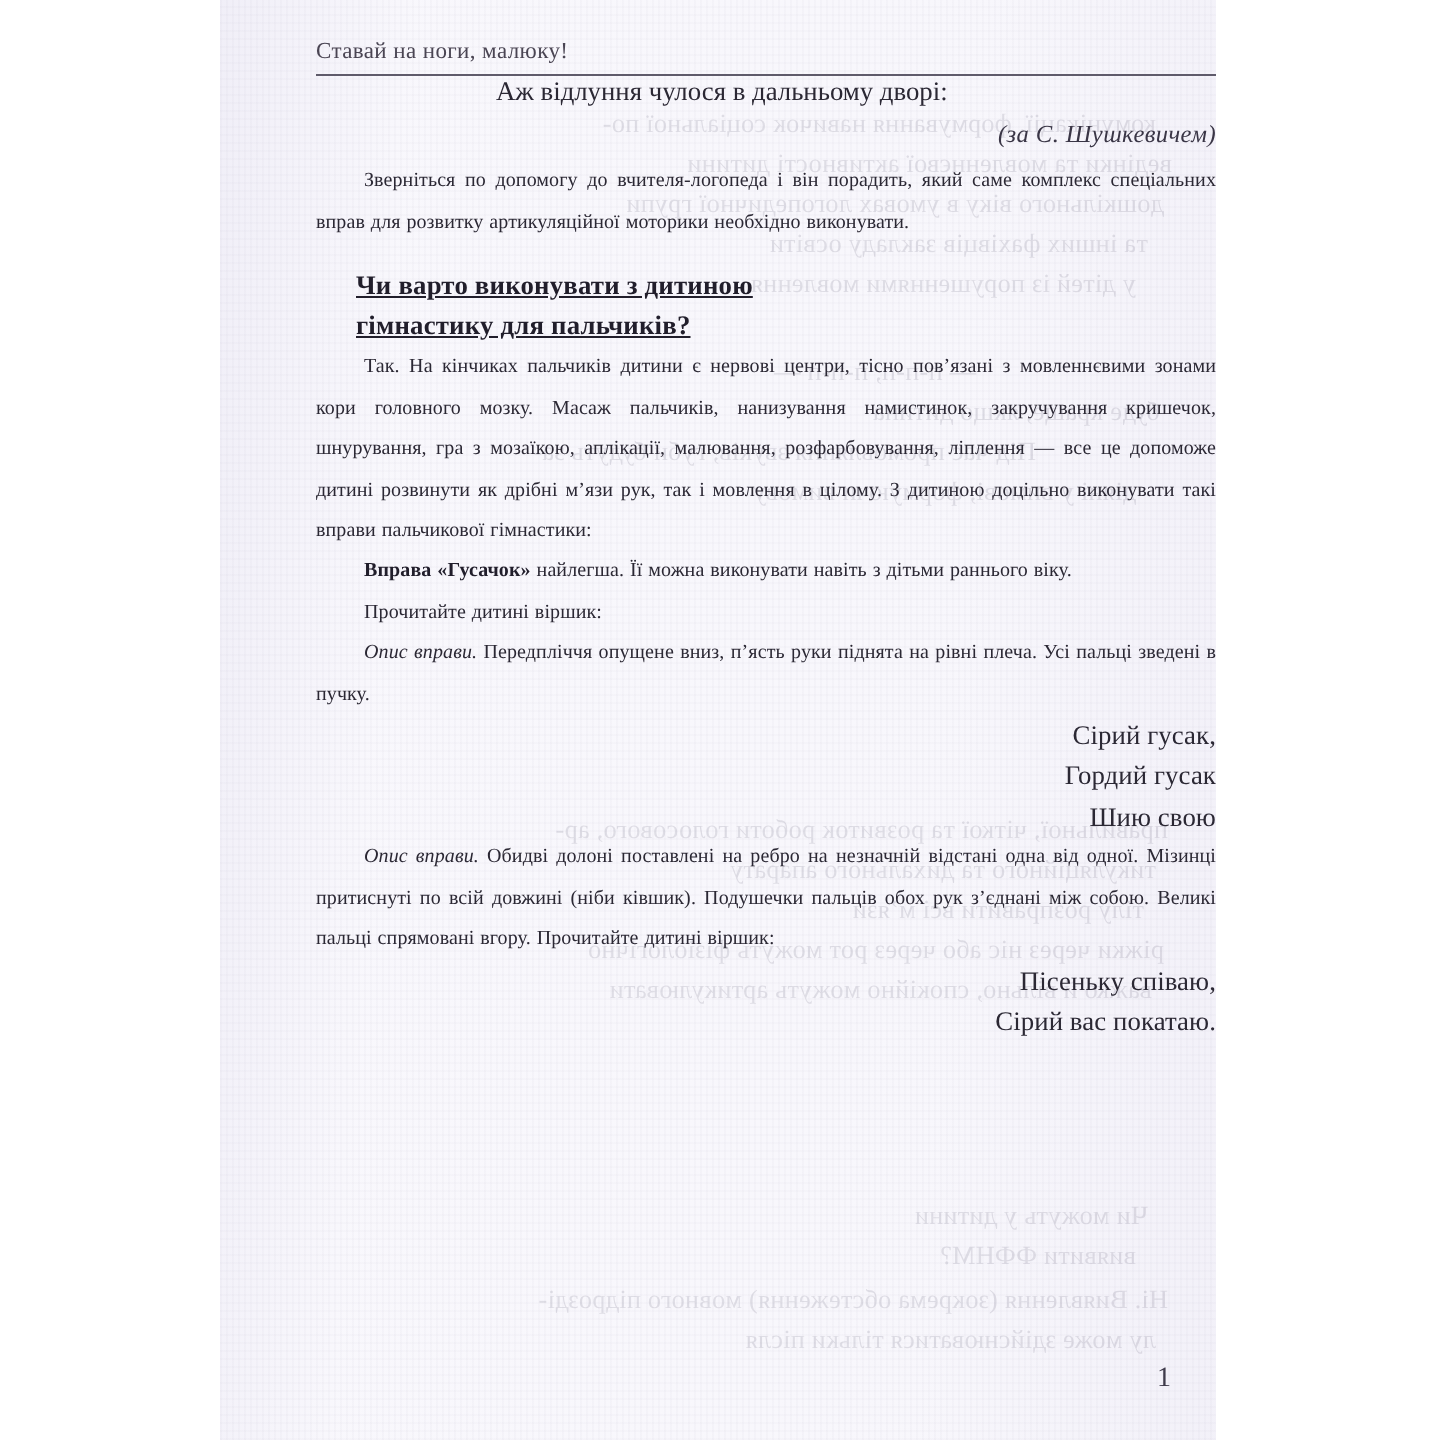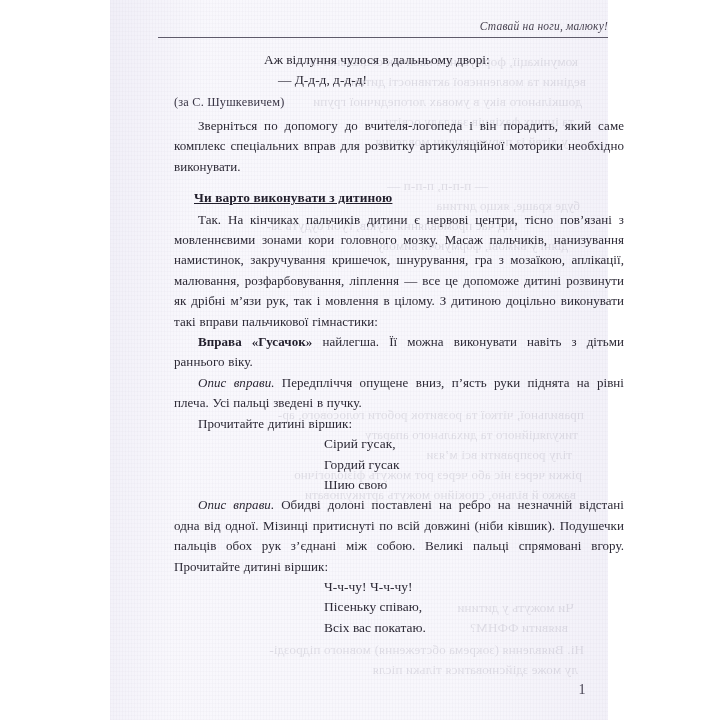--- a/index.html
+++ b/index.html
@@ -55,46 +55,44 @@
     position: absolute;
     white-space: nowrap;
   }
 
   
   #running-head {
     position: absolute;
     left: 48px;
     top: 20px;
     width: 450px;
-    text-align: right;
-    font-style: italic;
+    text-align: left;
     font-size: 11.5px;
     color: #4a4553;
     letter-spacing: 0.2px;
   }
   #head-rule {
     position: absolute;
     left: 48px;
     top: 37px;
     width: 450px;
     height: 1px;
     background: #5e5a6a;
   }
 
   
   #column {
     position: absolute;
     left: 48px;
-    top: 50px;
+    top: 36px;
     width: 450px;
-    margin-left: 16px;
   }
 
   .para {
-    font-size: 13px;
+    font-size: 10px;
     line-height: 20.4px;
     color: #2b2834;
     text-align: justify;
     text-justify: inter-word;
     margin: 0;
     letter-spacing: 0.05px;
     word-spacing: 0.4px;
     font-family: Liberation Serif, serif;
   }
   .para.indent { text-indent: 24px; }
@@ -102,23 +100,24 @@
   .quote-intro {
     font-size: 13.4px;
     line-height: 20.4px;
     color: #2b2834;
     margin: 0;
     padding-left: 90px;
   }
   .quote-intro .ln2 { padding-left: 14px; display: block; }
 
   .attrib {
+    font-style: italic;
     font-size: 12.3px;
     color: #3a3646;
-    text-align: left;
+    text-align: right;
     margin: 4px 0 0 0;
     letter-spacing: 0.2px;
   }
 
   .section-head {
     font-weight: bold;
     font-size: 13.4px;
     line-height: 19.6px;
     color: #211e2b;
     margin: 11px 0 2px 0;
@@ -127,20 +126,21 @@
     text-decoration: underline;
   }
 
   .poem {
     margin: 0;
     padding-left: 150px;
     font-size: 13.4px;
     line-height: 20.4px;
     color: #2b2834;
     letter-spacing: 0.05px;
+    text-align: right;
   }
   .poem .line { display: block; white-space: nowrap; }
 
   .exercise-lead { text-indent: 24px; }
   .exercise-lead b { font-weight: bold; color: #211e2b; }
   .desc-label { font-style: italic; }
 
   
   #folio {
     position: absolute;
@@ -179,50 +179,49 @@
 
   <div id="paper-texture"></div>
 
   <div id="running-head">Ставай на ноги, малюку!</div>
   <div id="head-rule"></div>
 
   <div id="column">
 
     <div class="quote-intro">
       <span>Аж відлуння чулося в дальньому дворі:</span>
-      <span class="ln2">— Д-д-д, д-д-д!</span>
     </div>
     <div class="attrib">(за С. Шушкевичем)</div>
 
     <p class="para indent" style="margin-top:6px;">Зверніться по допомогу до вчителя-логопеда і він порадить, який саме комплекс спеціальних вправ для розвитку артикуляційної моторики необхідно виконувати.</p>
 
     <div class="section-head">
       <div>Чи варто виконувати з дитиною</div>
+      <div>гімнастику для пальчиків?</div>
     </div>
 
     <p class="para indent">Так. На кінчиках пальчиків дитини є нервові центри, тісно пов’язані з мовленнєвими зонами кори головного мозку. Масаж пальчиків, нанизування намистинок, закручування кришечок, шнурування, гра з мозаїкою, аплікації, малювання, розфарбовування, ліплення — все це допоможе дитині розвинути як дрібні м’язи рук, так і мовлення в цілому. З дитиною доцільно виконувати такі вправи пальчикової гімнастики:</p>
 
     <p class="para exercise-lead"><b>Вправа «Гусачок»</b><span> найлегша. Її можна виконувати навіть з дітьми раннього віку.</span></p>
 
+    <p class="para indent">Прочитайте дитині віршик:</p>
+
     <p class="para indent"><span class="desc-label">Опис вправи.</span><span> Передпліччя опущене вниз, п’ясть руки піднята на рівні плеча. Усі пальці зведені в пучку.</span></p>
-
-    <p class="para indent">Прочитайте дитині віршик:</p>
 
     <div class="poem">
       <span class="line">Сірий гусак,</span>
       <span class="line">Гордий гусак</span>
       <span class="line">Шию свою</span>
     </div>
 
 
     <p class="para indent"><span class="desc-label">Опис вправи.</span><span> Обидві долоні поставлені на ребро на незначній відстані одна від одної. Мізинці притиснуті по всій довжині (ніби ківшик). Подушечки пальців обох рук з’єднані між собою. Великі пальці спрямовані вгору. Прочитайте дитині віршик:</span></p>
 
     <div class="poem">
-      <span class="line">Ч-ч-чу! Ч-ч-чу!</span>
       <span class="line">Пісеньку співаю,</span>
-      <span class="line">Всіх вас покатаю.</span>
+      <span class="line">Сірий вас покатаю.</span>
     </div>
 
   </div>
 
   <div id="folio">1</div>
 
 </div>
 
 </body></html>

